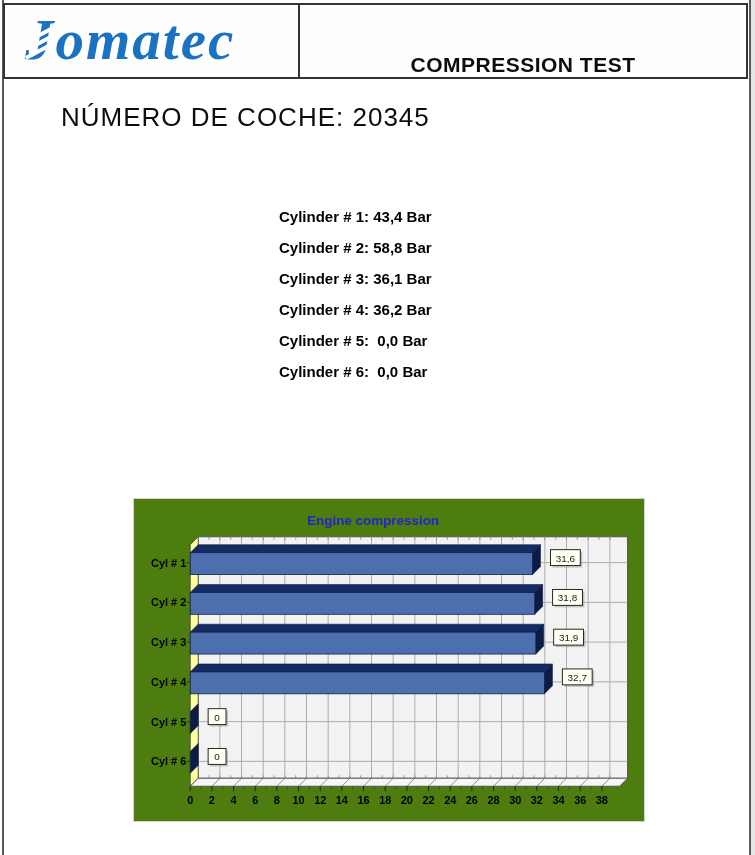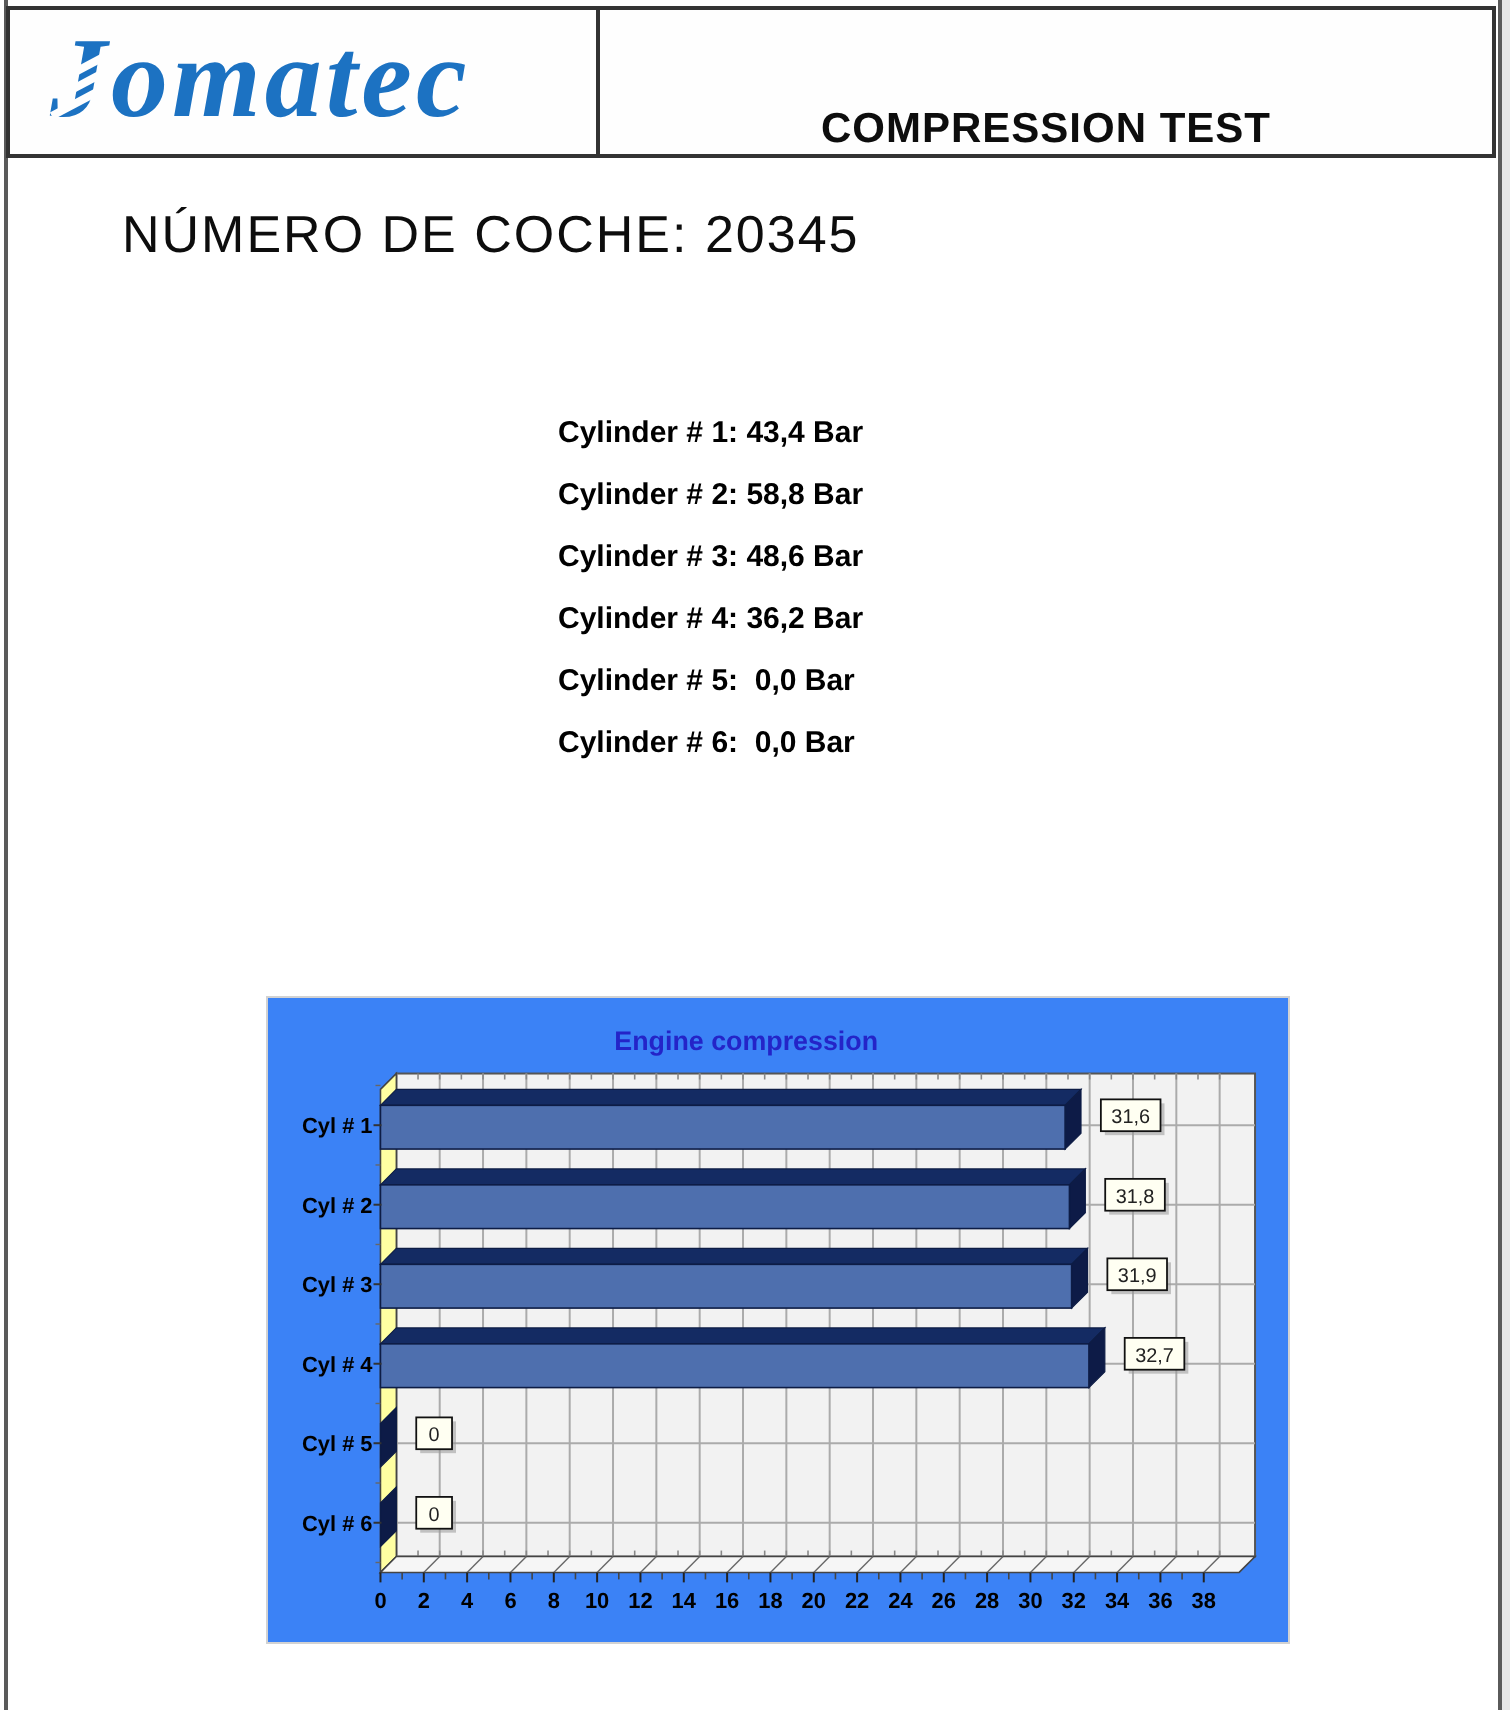--- a/index.html
+++ b/index.html
@@ -27,21 +27,21 @@
   .logo .s3 { left:-1px; top:42px; }
 
   .car-number { position:absolute; left:21px; top:102px; font-size:26px;
                 letter-spacing:1px; color:#0d0d0d;margin-left:40px; }
 
   .readings { position:absolute; left:279px; top:201px; }
   .reading-line { font-weight:bold; font-size:15px; line-height:31px;
                   white-space:pre; color:#000; }
 
   .chart-panel { position:absolute; left:133px; top:498px; width:512px; height:324px;
-                 background:#3b82f6; border:1px solid #d2d2d2; box-sizing:border-box; }
+                 background:#4d7c0f; border:1px solid #d2d2d2; box-sizing:border-box; }
   .chart-panel svg { display:block; width:100%; height:100%; }
 </style>
 </head>
 <body>
 
 <div class="page">
   <div class="page-outside-right"></div>
   <div class="page-edge left"></div>
   <div class="page-edge right"></div>
 
@@ -57,21 +57,21 @@
     <div class="header-title-cell">
       <span>COMPRESSION TEST</span>
     </div>
   </div>
 
   <div class="car-number">NÚMERO DE COCHE: 20345</div>
 
   <div class="readings">
     <div class="reading-line">Cylinder # 1: 43,4 Bar</div>
     <div class="reading-line">Cylinder # 2: 58,8 Bar</div>
-    <div class="reading-line">Cylinder # 3: 48,6 Bar</div>
+    <div class="reading-line">Cylinder # 3: 36,1 Bar</div>
     <div class="reading-line">Cylinder # 4: 36,2 Bar</div>
     <div class="reading-line">Cylinder # 5:  0,0 Bar</div>
     <div class="reading-line">Cylinder # 6:  0,0 Bar</div>
   </div>
 
   <div class="chart-panel">
     <svg id="chart-svg" xmlns="http://www.w3.org/2000/svg" viewBox="0 0 512 324">
         <text x="240" y="26" font-family="&quot;Liberation Sans&quot;, sans-serif" text-anchor="middle" font-size="13.5" font-weight="bold" fill="#2424c8">Engine compression</text>
         <g>
           <rect x="64" y="38" width="432" height="243" fill="#f2f2f2" stroke="#555" stroke-width="1"></rect>

